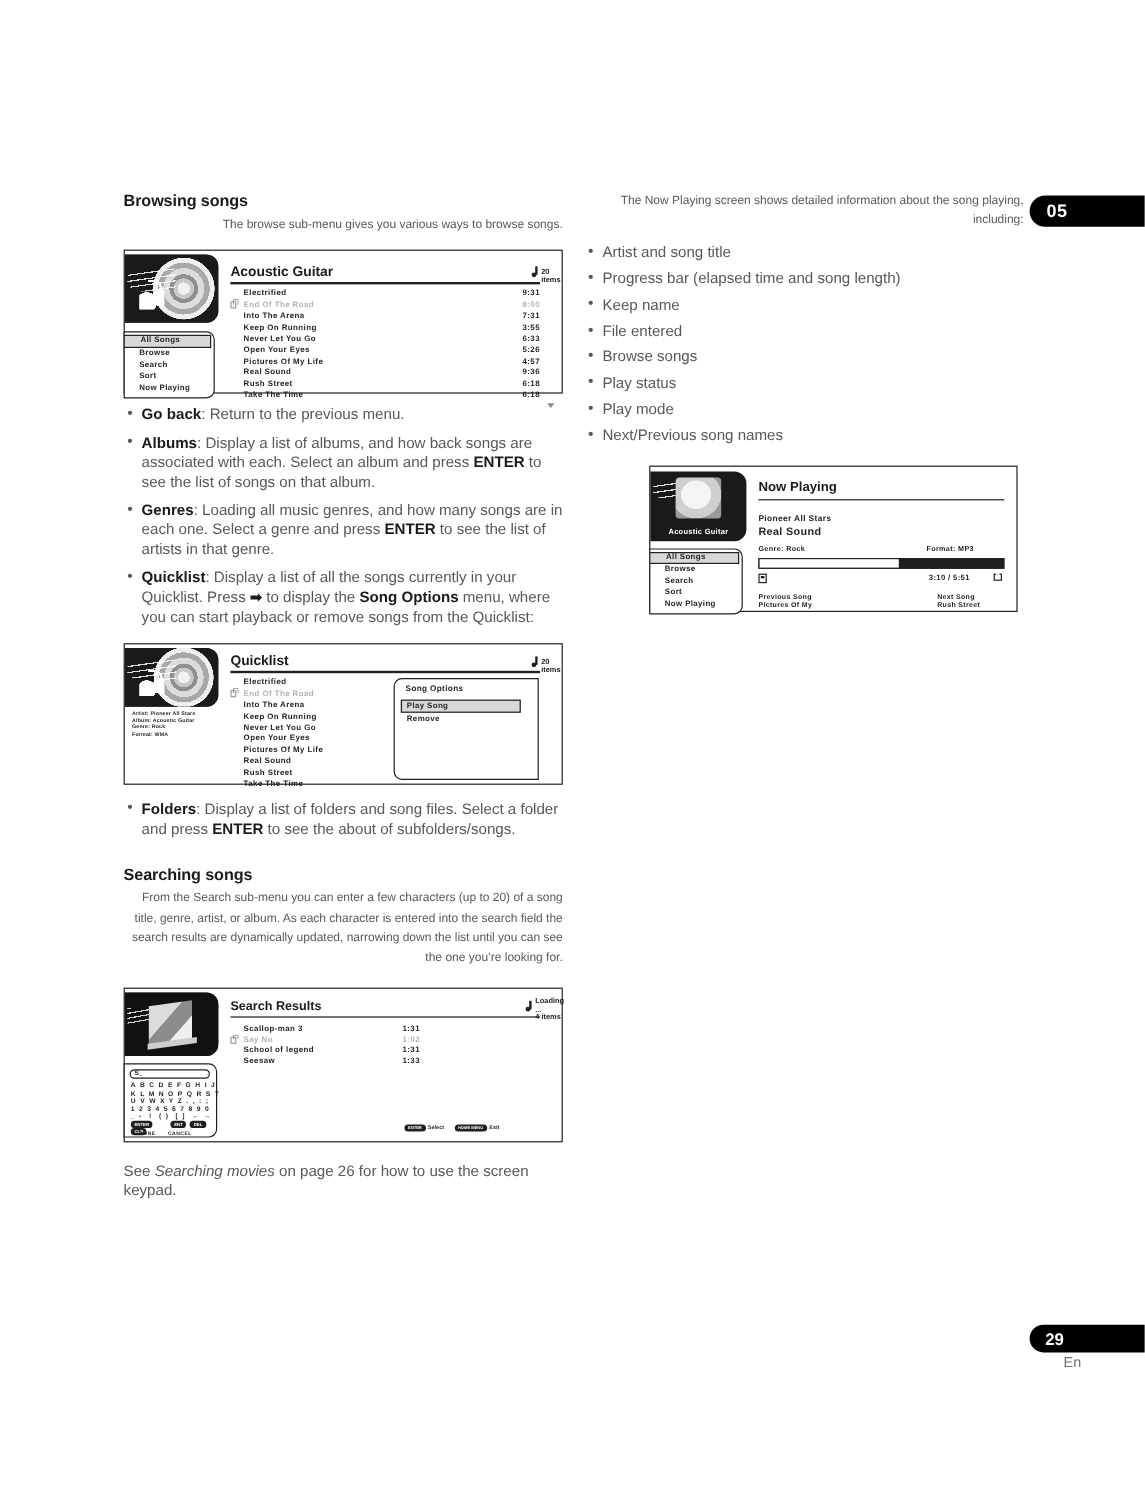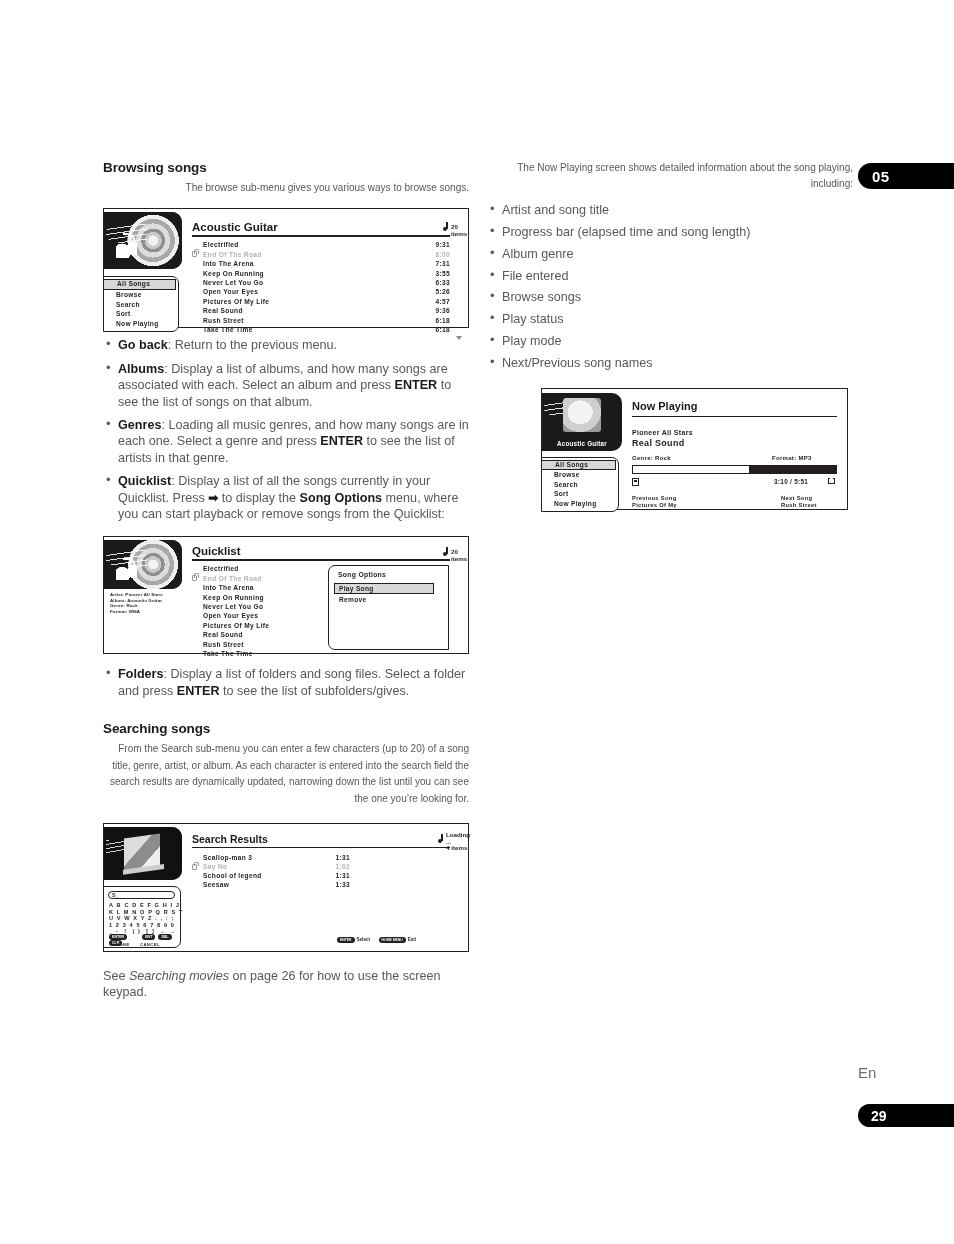--- a/index.html
+++ b/index.html
@@ -37,24 +37,24 @@
     border-radius: 12px 0 0 12px;
     color: #fff;
     font-size: 14px;
     font-weight: bold;
     display: flex;
     align-items: center;
     padding-left: 13px;
   }
   .page-lang {
     position: absolute;
-    left: 858px; top: 1064px;
+    left: 858px; top: 1128px;
     width: 43px;
-    text-align: left;
-    font-size: 15px;
+    text-align: right;
+    font-size: 12px;
     color: #6d6e71;
   }
 
   
   .col {
     position: absolute;
     top: 160px;
     width: 366px;
   }
   .col-left  { left: 103px; }
@@ -519,21 +519,21 @@
       </div>
     </div>
     <div class="scroll-arrow" style="left:352px; top:127px;"></div>
   </div>
 
   <ul class="bul">
     <li>
       <b class="kw">Go back</b><span>: Return to the previous menu.</span>
     </li>
     <li>
-      <b class="kw">Albums</b><span>: Display a list of albums, and how many songs are associated with each. Select an album and press </span><b class="kw">ENTER</b><span> to see the list of songs on that album.</span>
+      <b class="kw">Albums</b><span>: Display a list of albums, and how back songs are associated with each. Select an album and press </span><b class="kw">ENTER</b><span> to see the list of songs on that album.</span>
     </li>
     <li>
       <b class="kw">Genres</b><span>: Loading all music genres, and how many songs are in each one. Select a genre and press </span><b class="kw">ENTER</b><span> to see the list of artists in that genre.</span>
     </li>
     <li>
       <b class="kw">Quicklist</b><span>: Display a list of all the songs currently in your Quicklist. Press </span><b class="arrow-gl">➡</b><span> to display the </span><b class="kw">Song Options</b><span> menu, where you can start playback or remove songs from the Quicklist:</span>
     </li>
   </ul>
 
   <div class="shot" style="height:118px; margin-top:14px;">
@@ -592,21 +592,21 @@
 
     <div class="opt-panel" style="left:224px; top:28px; width:121px; height:85px;">
       <div class="opt-title">Song  Options</div>
       <div class="opt-item sel" style="left:5px; top:17px; width:100px;">Play Song</div>
       <div class="opt-item" style="left:10px; top:30px;">Remove</div>
     </div>
   </div>
 
   <ul class="bul" style="margin-top:12px;">
     <li>
-      <b class="kw">Folders</b><span>: Display a list of folders and song files. Select a folder and press </span><b class="kw">ENTER</b><span> to see the list of subfolders/gives.</span>
+      <b class="kw">Folders</b><span>: Display a list of folders and song files. Select a folder and press </span><b class="kw">ENTER</b><span> to see the about of subfolders/songs.</span>
     </li>
   </ul>
 
   <h2 class="sec spaced">Searching songs</h2>
   <p class="body">From the Search sub-menu you can enter a few characters (up to 20) of a song title, genre, artist, or album. As each character is entered into the search field the search results are dynamically updated, narrowing down the list until you can see the one you’re looking for.</p>
 
   <div class="shot" style="height:129px; margin-top:16px;">
 
     <div class="shot-art" style="left:0; top:3px; width:78px; height:53px;">
       <div class="tv-art">
@@ -670,21 +670,21 @@
   <p class="caption"><span>See </span><i>Searching movies</i><span> on page 26 for how to use the screen keypad.</span></p>
 </div>
 
 <div class="col col-right">
 
   <p class="body">The Now Playing screen shows detailed information about the song playing, including:</p>
 
   <ul class="bul tight" style="margin-top:9px;">
     <li>Artist and song title</li>
     <li>Progress bar (elapsed time and song length)</li>
-    <li>Album genre</li>
+    <li>Keep name</li>
     <li>File entered</li>
     <li>Browse songs</li>
     <li>Play status</li>
     <li>Play mode</li>
     <li>Next/Previous song names</li>
   </ul>
 
   <div class="shot" style="height:122px; margin-top:16px; width:307px; margin-left:54px;">
 
     <div class="shot-art" style="left:0; top:4px; width:80px; height:58px;">

